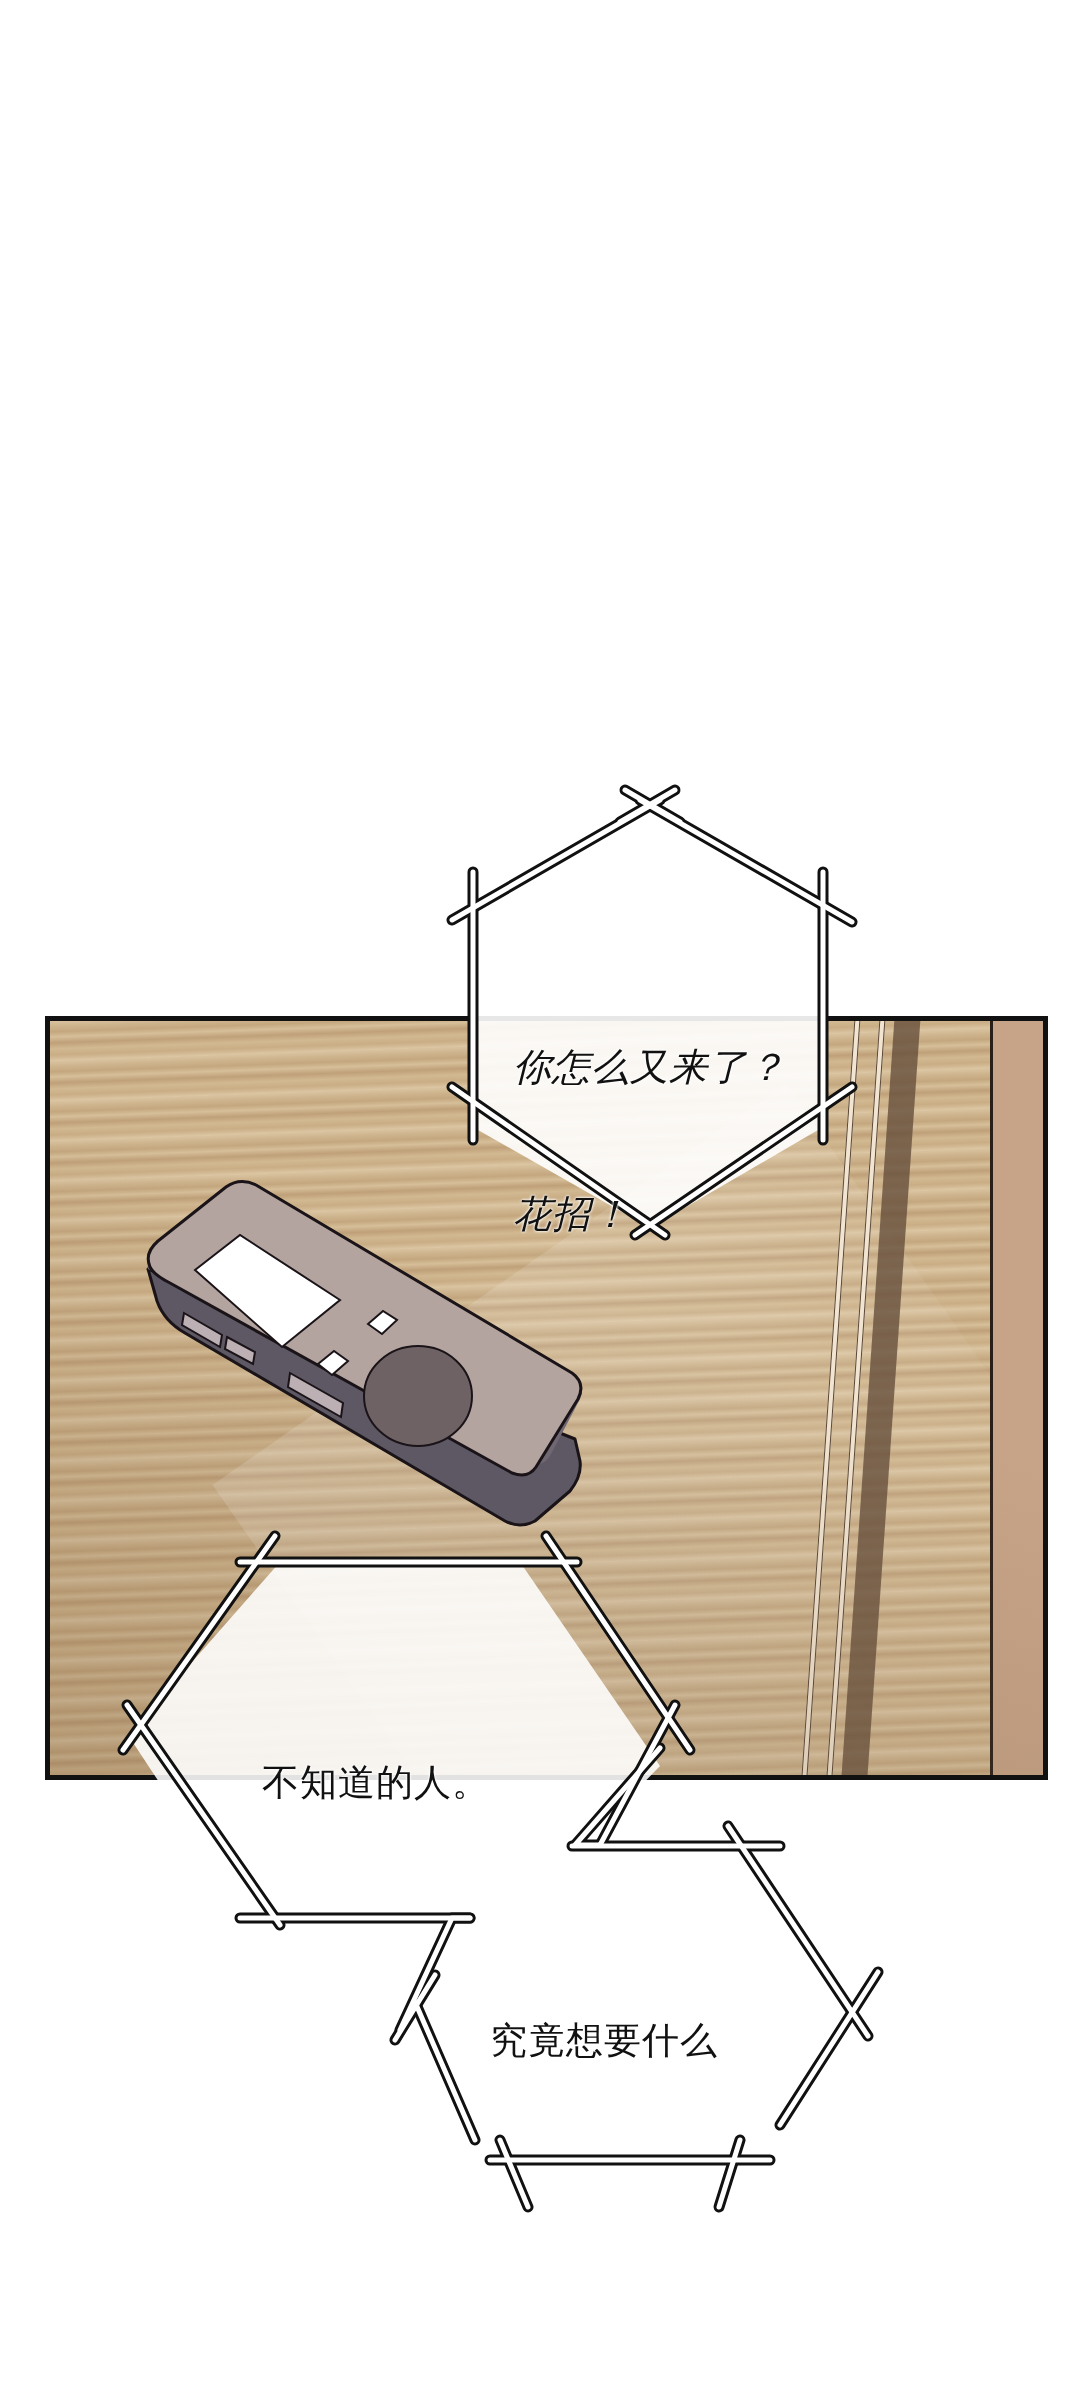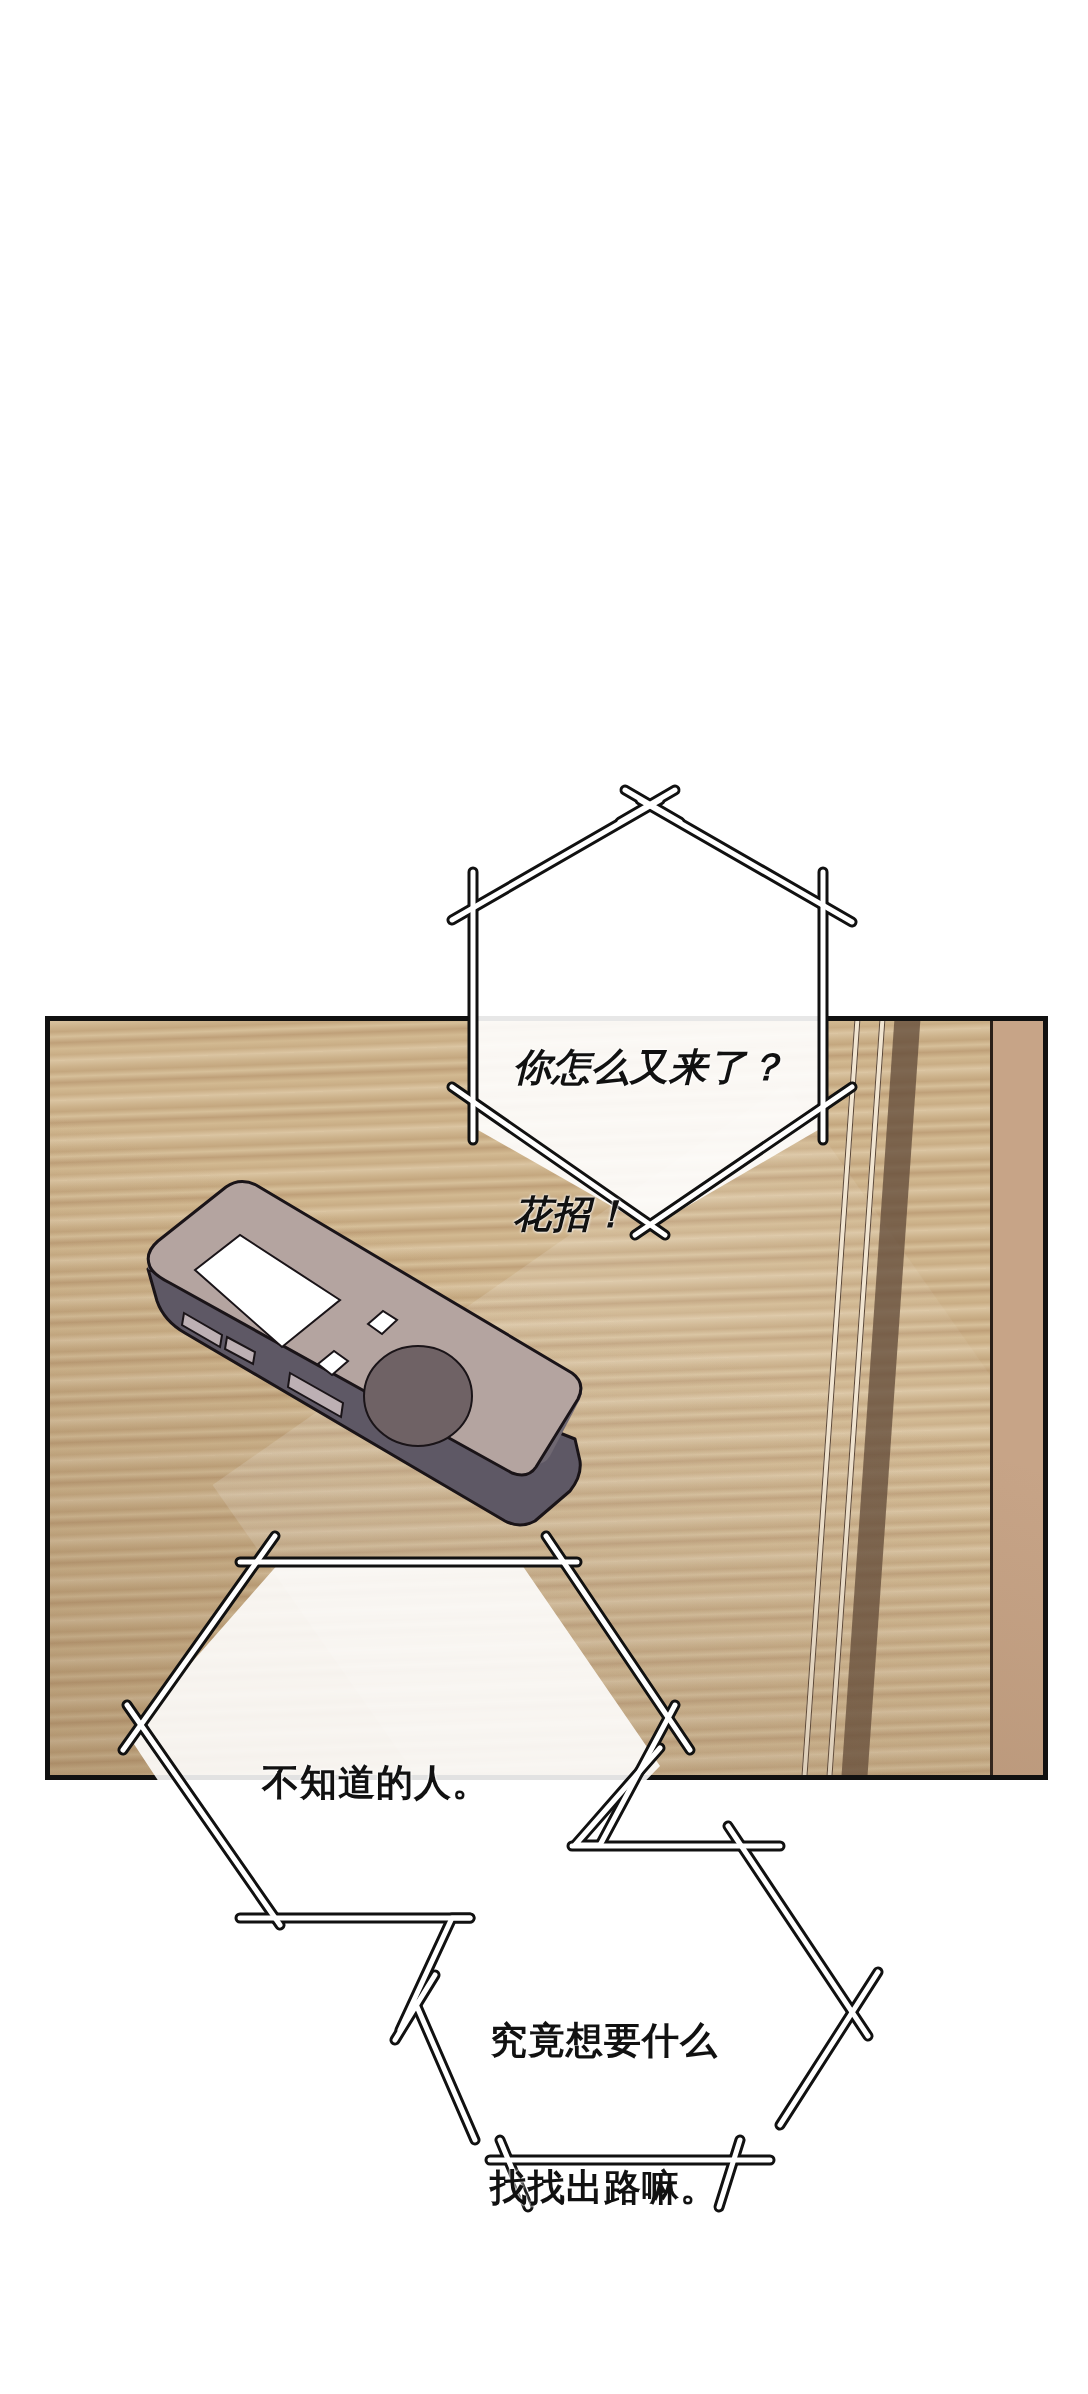--- a/index.html
+++ b/index.html
@@ -71,21 +71,21 @@
   .bubble-text {
     position: absolute;
     color: #111111;
     font-size: 37px;
     line-height: 49px;
     letter-spacing: 1px;
     white-space: pre;
     text-shadow: 0 0 3px #ffffff, 0 0 3px #ffffff;
   }
   .bubble-text.italic { font-style: italic; font-size: 38px; }
-  .line { display: block; font-weight: bold; }
+  .line { display: block; }
 </style>
 </head>
 <body>
 
 <div class="page">
 
   <div class="panel">
     <div class="glare"></div>
     <div class="strip-line" style="left:805px;"></div>
     <div class="strip-dark"></div>
@@ -197,16 +197,15 @@
     <span class="line">你怎么又来了？</span>
     <span class="line">花招！</span>
   </div>
 
   <div class="bubble-text" style="left:262px; top:1660px;">
     <span class="line">不知道的人。</span>
   </div>
 
   <div class="bubble-text" style="left:490px; top:1918px;">
     <span class="line">究竟想要什么</span>
-    <span class="line">找找出路嘛。</span>
   </div>
 
 </div>
 
 </body></html>

